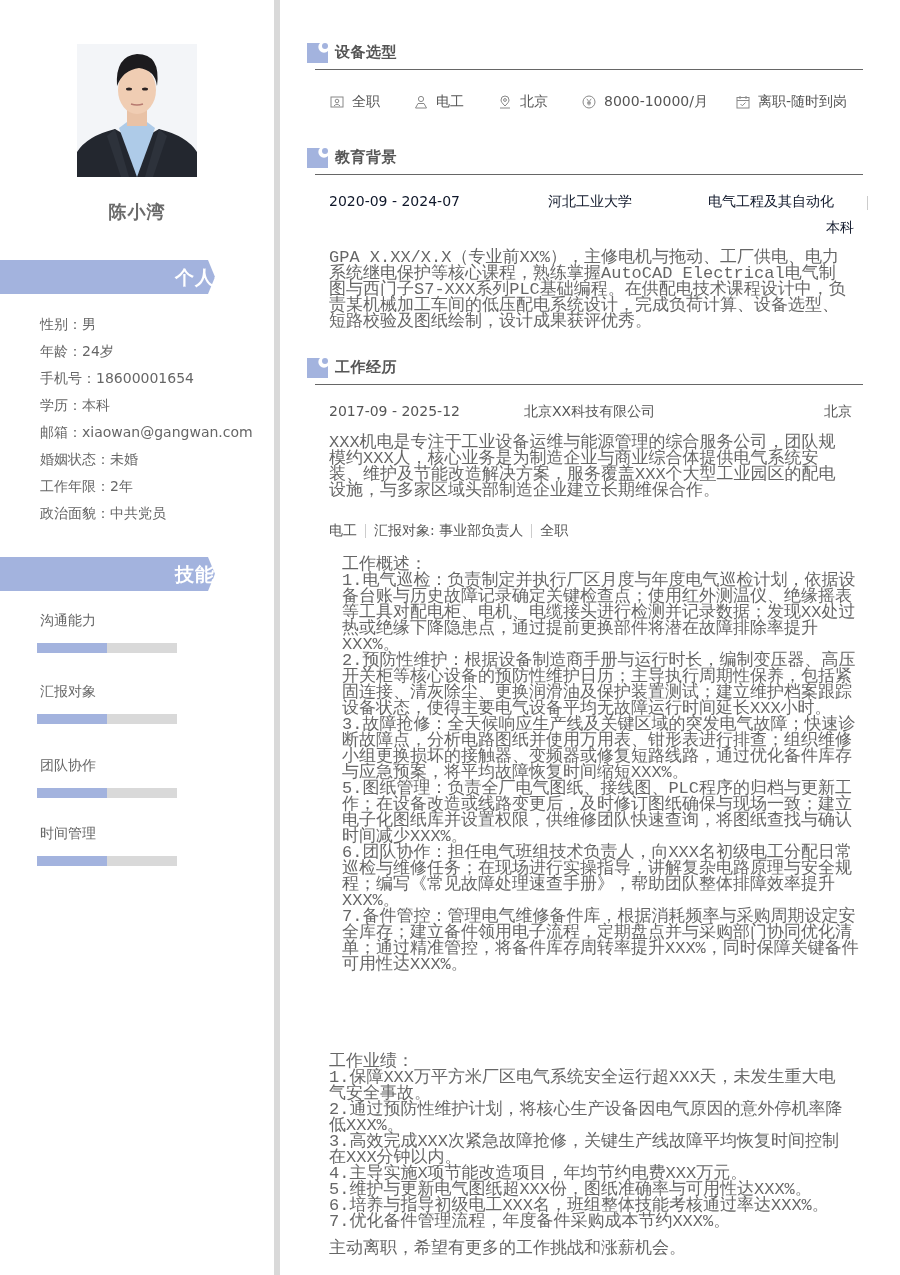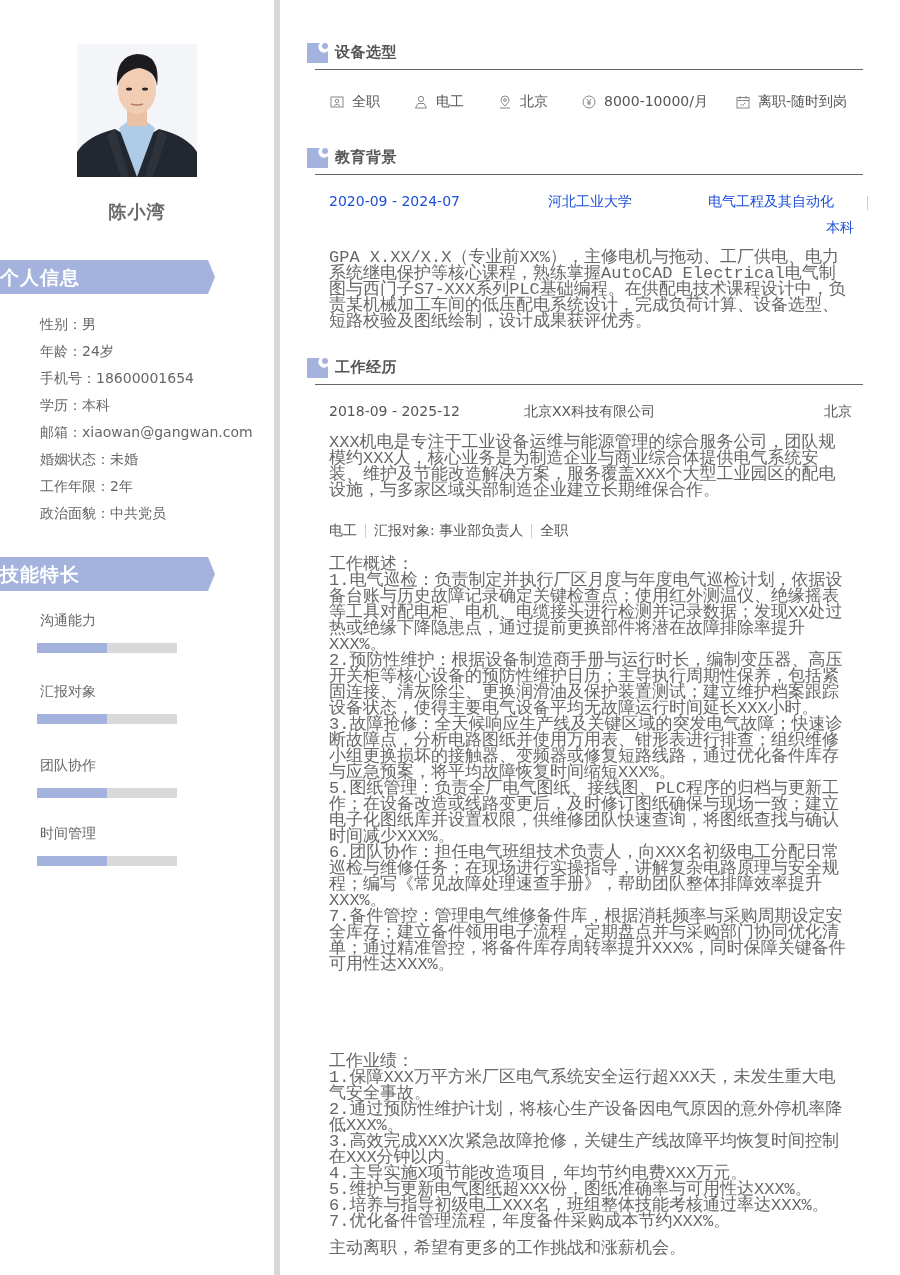--- a/index.html
+++ b/index.html
@@ -10,21 +10,21 @@
     .left { position: absolute; left: 0; top: 0; width: 274px; height: 1275px; background: #fff; }
     .divider-bar { position: absolute; left: 274px; top: 0; width: 6px; height: 1275px; background: #d9d9d9; }
 
     .photo { position: absolute; left: 77px; top: 44px; width: 120px; height: 133px; background: #f4f6f9; overflow: hidden; }
     .photo svg { display: block; }
 
     .name { position: absolute; left: 0; width: 274px; top: 200px; text-align: center; font-size: 18px; font-weight: bold; color: #6b6b6b; letter-spacing: 1px; }
 
     .banner { position: absolute; left: 0; width: 215px; height: 34px; }
     .banner svg { position: absolute; left: 0; top: 0; }
-    .banner .banner-text { position: absolute; left: 0; width: 255px; top: 5px; text-align: left; font-size: 19px; font-weight: bold; color: #ffffff; letter-spacing: 1px; }
+    .banner .banner-text { position: absolute; left: 0; width: 255px; top: 5px; text-align: right; font-size: 19px; font-weight: bold; color: #ffffff; letter-spacing: 1px; }
 
     .info-list { position: absolute; left: 40px; top: 313px; }
     .info-row { height: 27px; line-height: 22px; font-size: 14px; color: #666; white-space: nowrap; }
 
     .skill { position: absolute; left: 37px; width: 140px; }
     .skill .skill-name { font-size: 14px; color: #666; margin-left: 3px; }
     .skill .bar { position: absolute; top: 31px; left: 0; width: 140px; height: 10px; background: #d9d9d9; }
     .skill .bar .fill { height: 10px; background: #a3b3de; }
 
     
@@ -33,21 +33,21 @@
     .sec-head .sec-icon { position: absolute; left: 2px; top: 3px; width: 21px; height: 20px; }
     .sec-head .sec-title { position: absolute; left: 30px; top: 3px; font-size: 15px; font-weight: bold; color: #555; letter-spacing: 0.5px; }
     .sec-head .sec-line { position: absolute; left: 10px; right: 0; top: 29px; height: 1px; background: #666; }
 
     .intent-row { position: absolute; left: 25px; top: 93px; width: 535px; font-size: 14px; color: #555; display: flex; }
     .intent-item { display: flex; align-items: center; white-space: nowrap; }
     .intent-item svg { margin-right: 8px; }
 
     .text { font-size: 17px; color: #666; line-height: 16px; font-family: Liberation Mono, monospace; }
 
-    .edu-row { position: absolute; left: 24px; top: 193px; width: 525px; height: 44px; font-size: 14px; color: #1d4ed8; }
+    .edu-row { position: absolute; left: 24px; top: 193px; width: 525px; height: 44px; font-size: 14px; color: #0f172a; }
     .edu-row .date { position: absolute; left: 0; top: 0; }
     .edu-row .school { position: absolute; left: 219px; top: 0; text-align: center; }
     .edu-row .major { position: absolute; left: 379px; top: 0; }
     .edu-row .vsep { position: absolute; left: 538px; top: 3px; width: 1px; height: 14px; background: #ccc; }
     .edu-row .degree { position: absolute; right: 0; top: 26px; }
 
     .block { position: absolute; left: 24px; width: 523px; }
 
     .job-row { position: absolute; left: 24px; top: 403px; width: 523px; height: 22px; font-size: 14px; color: #555; }
     .job-row .date { position: absolute; left: 0; top: 0; }
@@ -215,36 +215,36 @@
   <div class="sec-head" style="top:355px;">
     <svg class="sec-icon" viewBox="0 0 21 20">
       <path d="M0 0 H13 A5 5 0 0 0 21 8 V20 H0 Z" fill="#a3b3de"></path>
       <circle cx="18" cy="3" r="3" fill="#a3b3de"></circle>
     </svg>
     <div class="sec-title">工作经历</div>
     <div class="sec-line"></div>
   </div>
 
   <div class="job-row">
-    <span class="date">2018-09 - 2025-12</span>
+    <span class="date">2017-09 - 2025-12</span>
     <span class="company">北京XX科技有限公司</span>
     <span class="city">北京</span>
   </div>
 
   <div class="block text" style="top:435px;">XXX机电是专注于工业设备运维与能源管理的综合服务公司，团队规模约XXX人，核心业务是为制造企业与商业综合体提供电气系统安装、维护及节能改造解决方案，服务覆盖XXX个大型工业园区的配电设施，与多家区域头部制造企业建立长期维保合作。</div>
 
   <div class="tags">
     <span>电工</span>
     <span class="sep"></span>
     <span>汇报对象: 事业部负责人</span>
     <span class="sep"></span>
     <span>全职</span>
   </div>
 
-  <div class="block text" style="top:557px;">
+  <div class="block text" style="top:557px;margin-left:13px;">
     <div>工作概述：</div>
     <div>1.电气巡检：负责制定并执行厂区月度与年度电气巡检计划，依据设备台账与历史故障记录确定关键检查点；使用红外测温仪、绝缘摇表等工具对配电柜、电机、电缆接头进行检测并记录数据；发现XX处过热或绝缘下降隐患点，通过提前更换部件将潜在故障排除率提升XXX%。</div>
     <div>2.预防性维护：根据设备制造商手册与运行时长，编制变压器、高压开关柜等核心设备的预防性维护日历；主导执行周期性保养，包括紧固连接、清灰除尘、更换润滑油及保护装置测试；建立维护档案跟踪设备状态，使得主要电气设备平均无故障运行时间延长XXX小时。</div>
     <div>3.故障抢修：全天候响应生产线及关键区域的突发电气故障；快速诊断故障点，分析电路图纸并使用万用表、钳形表进行排查；组织维修小组更换损坏的接触器、变频器或修复短路线路，通过优化备件库存与应急预案，将平均故障恢复时间缩短XXX%。</div>
     <div>5.图纸管理：负责全厂电气图纸、接线图、PLC程序的归档与更新工作；在设备改造或线路变更后，及时修订图纸确保与现场一致；建立电子化图纸库并设置权限，供维修团队快速查询，将图纸查找与确认时间减少XXX%。</div>
     <div>6.团队协作：担任电气班组技术负责人，向XXX名初级电工分配日常巡检与维修任务；在现场进行实操指导，讲解复杂电路原理与安全规程；编写《常见故障处理速查手册》，帮助团队整体排障效率提升XXX%。</div>
     <div>7.备件管控：管理电气维修备件库，根据消耗频率与采购周期设定安全库存；建立备件领用电子流程，定期盘点并与采购部门协同优化清单；通过精准管控，将备件库存周转率提升XXX%，同时保障关键备件可用性达XXX%。</div>
   </div>
 
   <div class="block text" style="top:1054px;">

